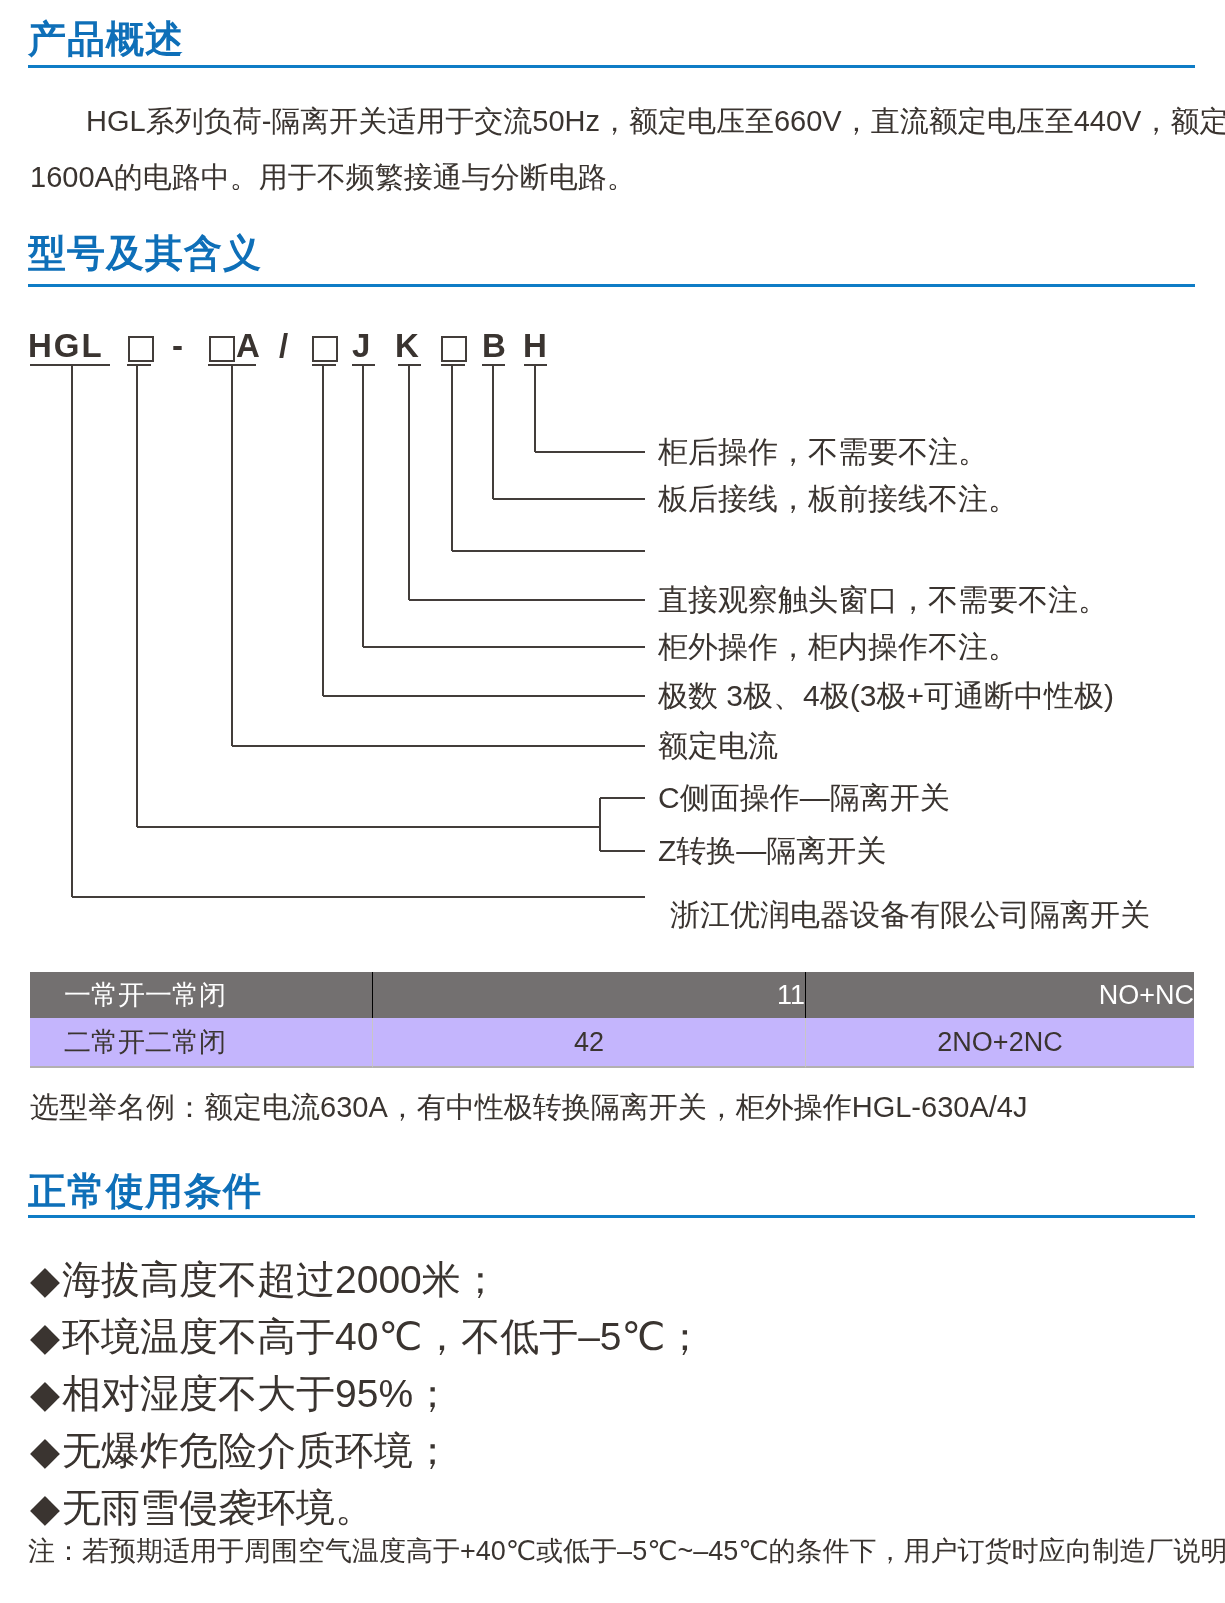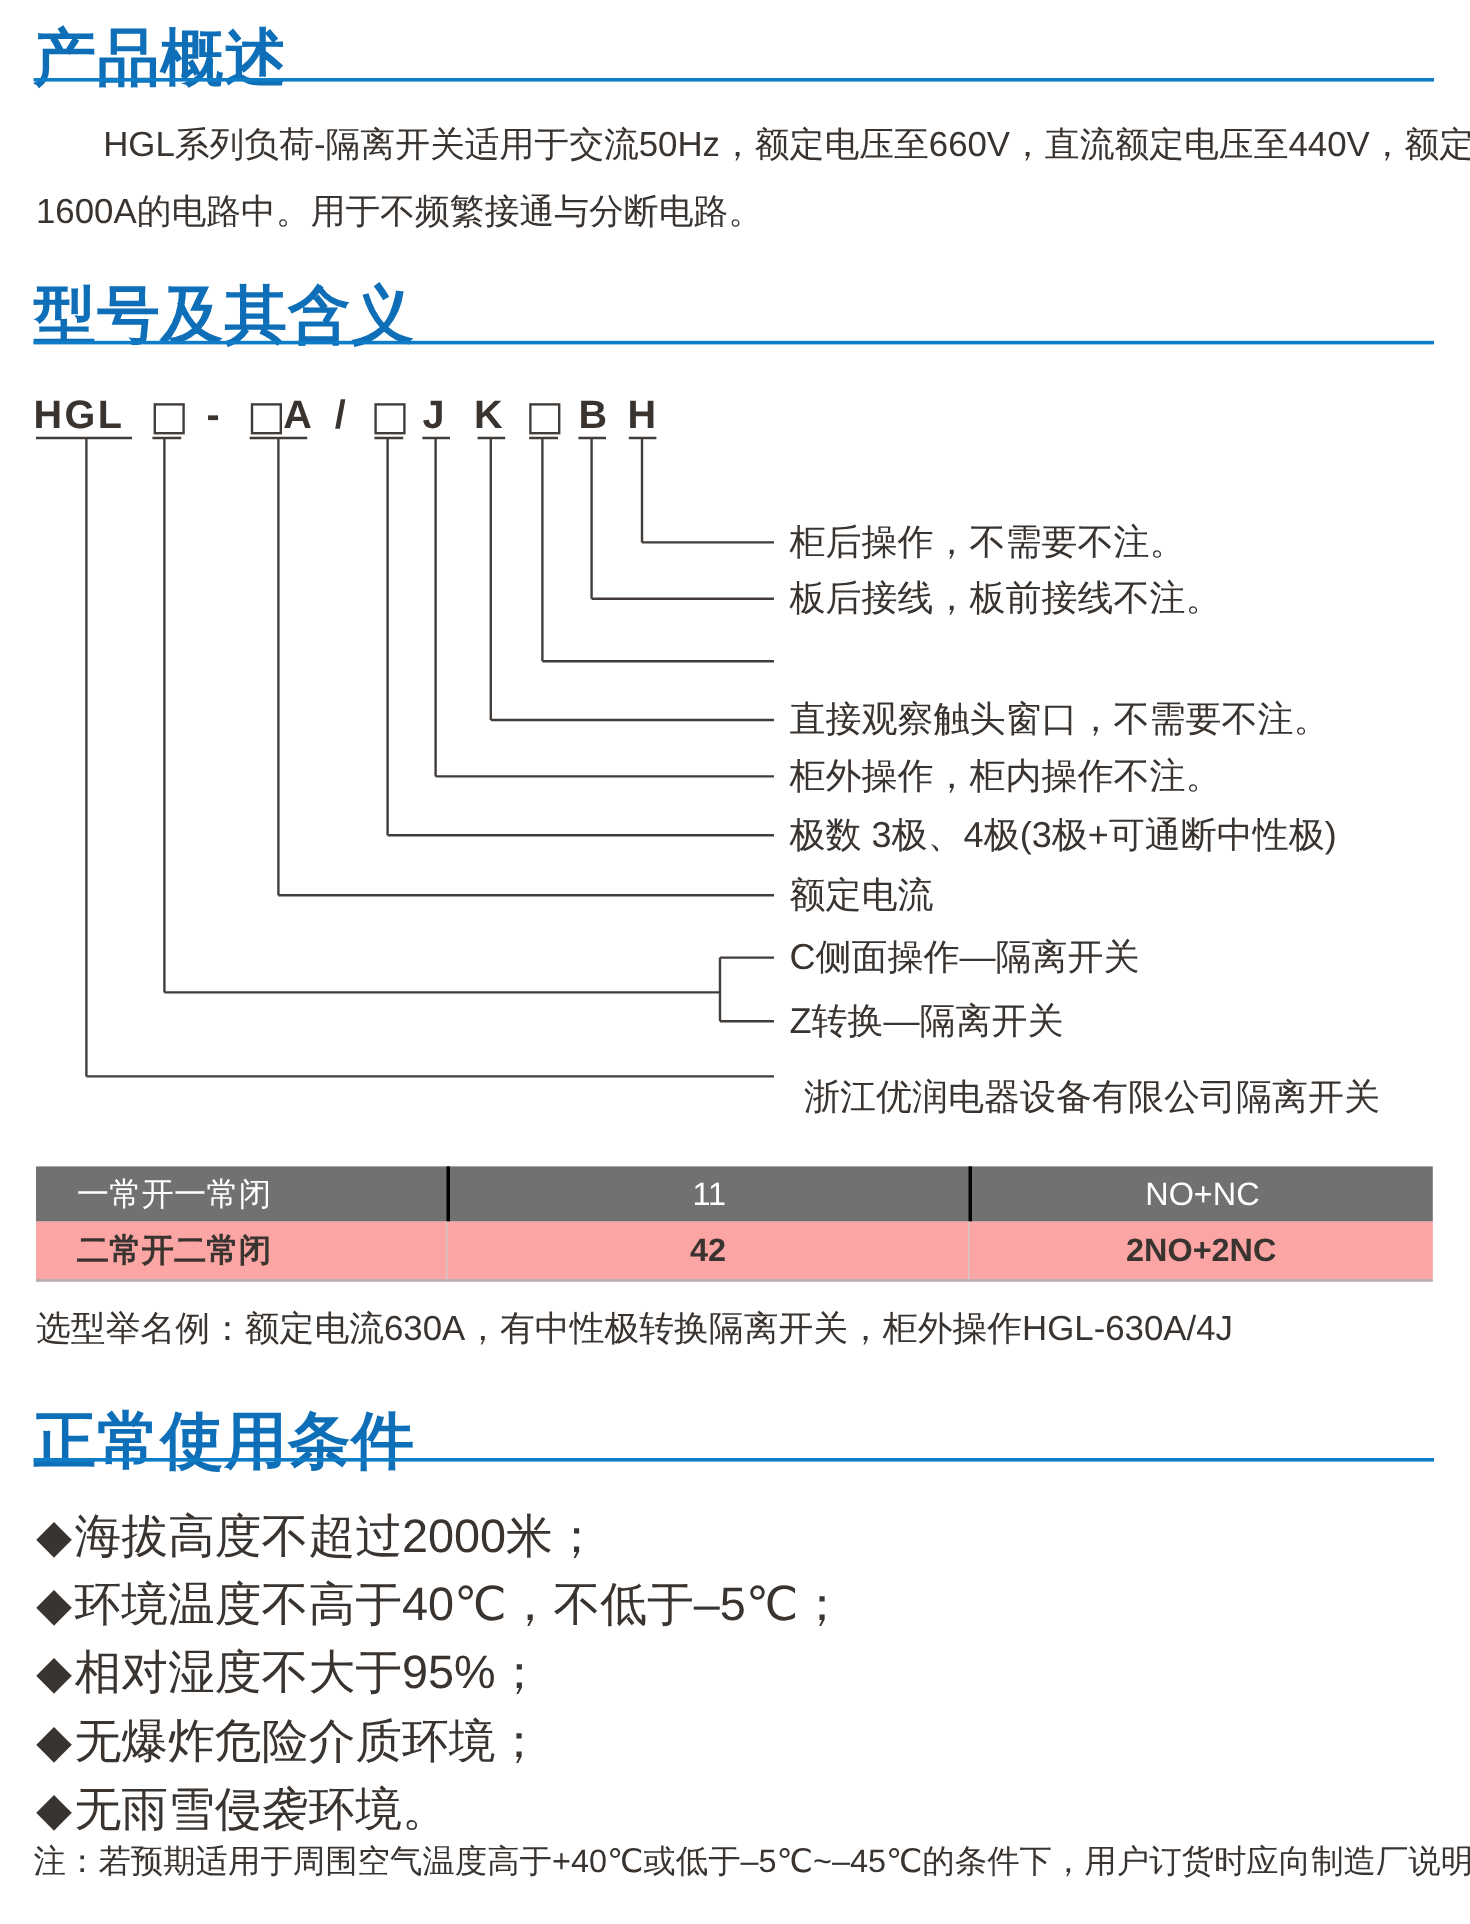--- a/index.html
+++ b/index.html
@@ -9,43 +9,43 @@
     --line-dark:#433d3a;
     --table-header-bg:#737070;
     --table-header-text:#ffffff;
     --table-border:#b3b0b0;
     --table-divider:#c8c6c6;
   }
   html,body{margin:0;padding:0;background:#ffffff;}
   body{font-family:"Liberation Sans","DejaVu Sans",sans-serif;color:var(--text-dark);}
   .page{position:relative;width:1225px;height:1603px;background:#ffffff;margin:0 auto;overflow:hidden;}
 
-  .sec-heading{position:absolute;left:28px;font-size:52px;font-weight:bold;color:var(--accent-blue);letter-spacing:1px;white-space:nowrap;}
+  .sec-heading{position:absolute;left:28px;font-size:38px;font-weight:bold;color:var(--accent-blue);letter-spacing:1px;white-space:nowrap;}
   .sec-rule{position:absolute;left:28px;width:1167px;height:3px;background:var(--rule-blue);}
 
   .body-line{position:absolute;left:30px;width:1170px;font-size:29px;line-height:34px;color:var(--text-dark);white-space:nowrap;}
 
   
   .mpart{position:absolute;top:329px;font-size:33px;font-weight:bold;line-height:33px;color:var(--text-dark);white-space:nowrap;letter-spacing:2px;}
   .mbox{position:absolute;top:336px;width:22px;height:22px;border:2px solid var(--line-dark);background:#fff;}
 
   .diagram-svg{position:absolute;left:0;top:325px;width:1225px;height:610px;}
   .diagram-svg path{fill:none;stroke:var(--line-dark);stroke-width:2;}
 
   .dlabel{position:absolute;left:658px;transform:translateY(-50%);font-size:30px;color:var(--text-dark);white-space:nowrap;}
 
   
   .aux-table{position:absolute;left:30px;top:972px;width:1164px;border-collapse:separate;border-spacing:0;font-size:27px;}
   .aux-table td{padding:0;}
   .aux-table .r1 td{background:var(--table-header-bg);color:var(--table-header-text);height:46px;}
-  .aux-table .r2 td{background:#fca5a5;color:var(--text-dark);height:48px;border-bottom:2px solid var(--table-border);font-weight:bold;}
+  .aux-table .r2 td{background:#c4b5fd;color:var(--text-dark);height:48px;border-bottom:2px solid var(--table-border);}
   .aux-table .c1{width:308px;text-align:left;padding-left:34px;}
   .aux-table .c2{width:432px;text-align:center;}
   .aux-table .c3{text-align:center;}
-  .aux-table .r1 .c2,.aux-table .r1 .c3{border-left:3px solid #000000;}
+  .aux-table .r1 .c2,.aux-table .r1 .c3{border-left:1px solid #000000;text-align:right;}
   .aux-table .r2 .c2,.aux-table .r2 .c3{border-left:1px solid var(--table-divider);}
 
   .example-line{position:absolute;left:30px;top:1088px;font-size:29px;color:var(--text-dark);white-space:nowrap;}
 
   .cond-item{position:absolute;left:30px;font-size:39px;color:var(--text-dark);white-space:nowrap;}
   .cond-item .bullet{margin-right:2px;}
   .note-line{position:absolute;left:28px;top:1533px;font-size:27px;color:var(--text-dark);white-space:nowrap;}
 </style>
 </head>
 <body>

